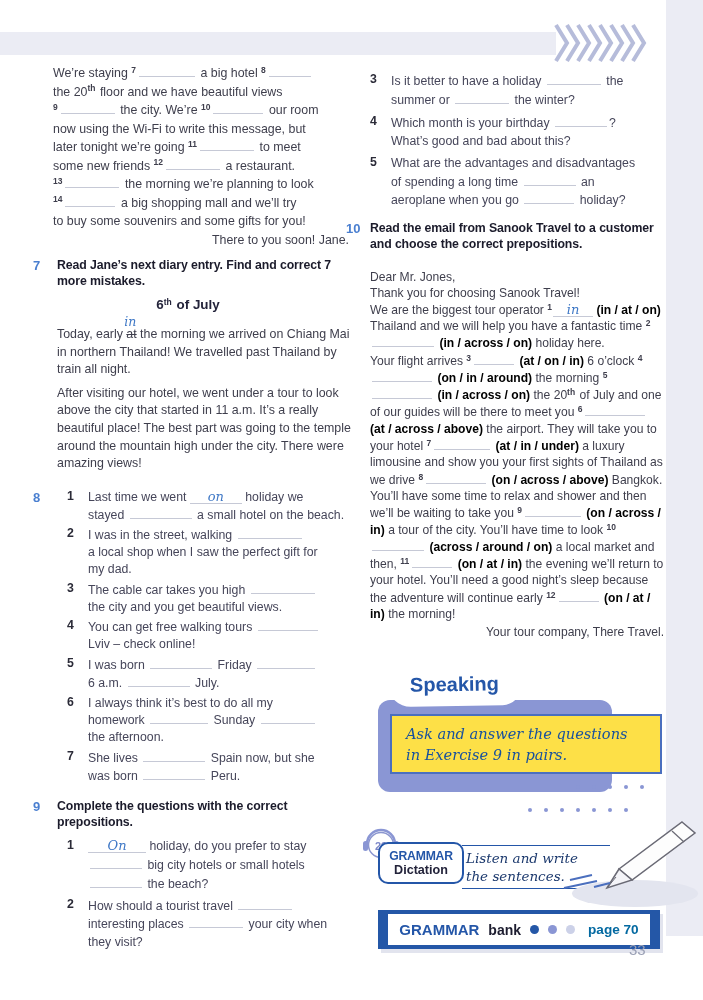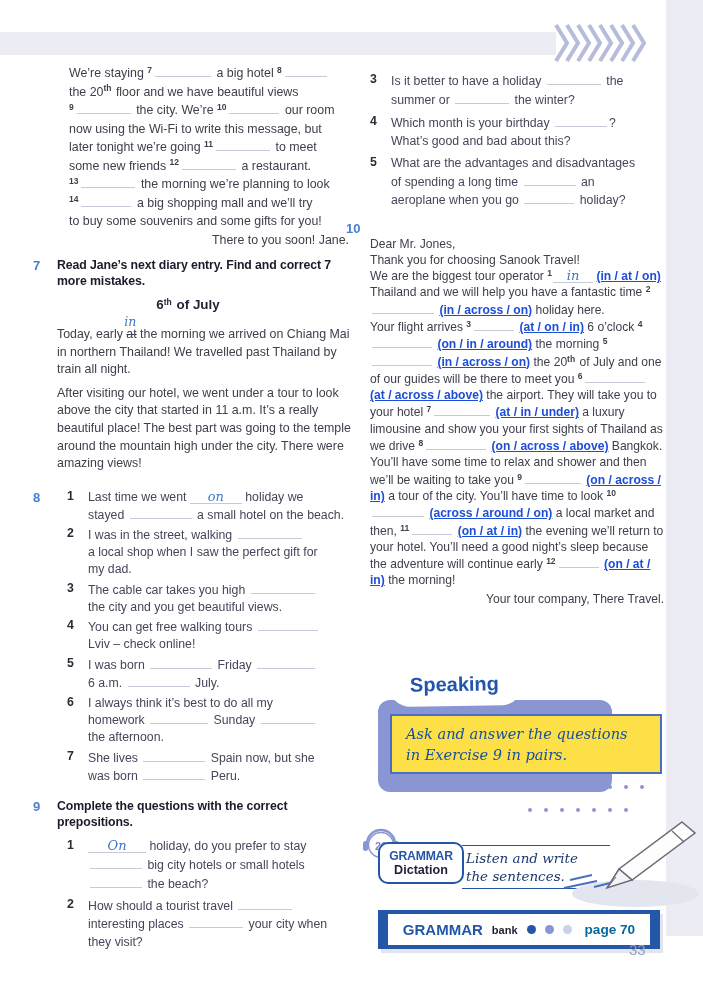--- a/index.html
+++ b/index.html
@@ -10,21 +10,21 @@
   .top-band{position:absolute;left:0;top:32px;width:556px;height:23px;background:var(--band-lavender,#ebecf4);}
   .chevrons{position:absolute;left:554px;top:21px;width:100px;height:44px;}
   .right-strip{position:absolute;left:666px;top:0;width:37px;height:936px;background:var(--band-lavender,#ebecf4);}
 
   
   .col-left{position:absolute;left:33px;top:64px;width:322px;}
   .col-right{position:absolute;left:346px;top:70px;width:318px;}
 
   .body-txt{font-size:12.4px;color:var(--text-dark,#3e3e4c);line-height:18.5px;}
   .signoff{font-size:12.4px;color:var(--text-dark,#3e3e4c);text-align:right;margin:2px 6px 0 0;}
-  .msg{margin-left:36px;}
+  .msg{margin-left:20px;}
 
   .exercise{display:flex;margin-top:10px;}
   .ex-num{width:17px;min-width:17px;margin-right:7px;color:var(--number-blue,#4a7fd0);font-weight:bold;font-size:13px;padding-top:1px;}
   .col-right .ex-num{width:22px;min-width:22px;margin-right:2px;}
   .ex-body{flex:1;min-width:0;}
   .ex-title{font-weight:bold;font-size:12.3px;letter-spacing:-0.1px;color:var(--title-dark,#1b1b2b);line-height:16.8px;margin-bottom:7px;}
 
   .diary-heading{text-align:center;padding-right:36px;font-weight:bold;font-size:13.4px;color:#23233a;margin:4px 0 14px;}
   .diary-p{line-height:17.6px;margin-bottom:6px;}
 
@@ -33,21 +33,21 @@
   .item-num{width:13px;min-width:13px;margin-right:8px;font-weight:bold;color:#2b2b38;font-size:12.3px;}
   .item-txt{flex:1;font-size:12.3px;color:#46465a;line-height:16.8px;}
   .ex9r-items{margin-left:24px;margin-top:2px;}
   .ex9r-items .item{margin-bottom:5px;}
   .ex9r-items .item-txt{line-height:17.5px;}
   .col-left .ex9-items .item-txt{line-height:17.8px;}
 
   .blank{display:inline-block;width:56px;height:12px;border-bottom:1px solid var(--blank-line,#c6c9d6);margin:0 2px;}
   .ans{display:inline-block;min-width:40px;text-align:center;border-bottom:1px solid var(--blank-line,#c6c9d6);color:var(--handwriting-blue,#3f78c6);font-style:italic;font-family:"DejaVu Serif",serif;font-size:13px;line-height:13px;padding:0 3px;}
   sup.sup{font-size:8.5px;font-weight:bold;position:relative;top:1px;vertical-align:super;line-height:0;margin-right:1px;}
-  .opt{font-weight:bold;color:#1d4ed8;text-decoration:underline;}
+  .opt{font-weight:bold;color:#000000;}
   .corr{position:relative;display:inline-block;}
   .corr .strike{text-decoration:line-through;}
   .corr .corr-above{position:absolute;left:-2px;top:-13px;color:var(--handwriting-blue,#3f78c6);font-style:italic;font-family:"DejaVu Serif",serif;font-size:12.5px;}
 
   .email-txt{font-size:12.1px;color:#3e3e4c;line-height:16.3px;margin-top:16px;}
   .email-signoff{font-size:12.1px;color:#3e3e4c;text-align:right;margin-top:3px;}
 
   
   .speaking{position:absolute;left:378px;top:672px;width:290px;height:152px;}
   .spk-block{position:absolute;left:0;top:28px;width:234px;height:92px;background:var(--periwinkle,#8a96d4);border-radius:12px;}
@@ -69,21 +69,21 @@
   .dict-line{position:absolute;height:0;border-top:1.4px solid var(--accent-blue,#2456a8);}
   .dict-line.t{left:102px;top:23px;width:148px;}
   .dict-line.b{left:102px;top:66px;width:126px;}
   .dict-prompt{position:absolute;left:106px;top:27px;font-family:"DejaVu Serif",serif;font-style:italic;font-size:13.5px;color:#1d3a6e;line-height:18px;}
   .pen-blob{position:absolute;left:212px;top:58px;width:126px;height:27px;background:#e3e5ef;border-radius:50%;}
   .pen-svg{position:absolute;left:196px;top:-6px;width:150px;height:88px;}
 
   
   .grammar-bank{position:absolute;left:378px;top:910px;width:282px;height:39px;box-sizing:border-box;border:4px solid var(--bank-border,#2457a7);border-left-width:10px;border-right-width:10px;background:#fff;display:flex;align-items:center;justify-content:center;gap:9px;box-shadow:3px 4px 0 #e2e4ee;}
   .grammar-bank .g{font-size:15px;font-weight:bold;color:var(--accent-blue,#2456a8);}
-  .grammar-bank .b{font-size:11px;font-weight:bold;color:#1d1d30;}
+  .grammar-bank .b{font-size:14px;font-weight:bold;color:#1d1d30;}
   .grammar-bank .p{font-size:13.6px;font-weight:bold;color:#0369a1;margin-left:4px;}
   .bdot{width:9px;height:9px;border-radius:50%;}
   .bdot.d1{background:var(--bank-border,#2457a7);}
   .bdot.d2{background:var(--dot2,#8a96d4);}
   .bdot.d3{background:var(--dot3,#ccd1e8);}
 
   .page-num{position:absolute;left:629px;top:941px;font-size:15px;color:var(--page-num-gray,#9aa0b5);}
 </style>
 </head>
 <body>
@@ -201,20 +201,21 @@
 
         <div class="item">
           <span class="item-num">5</span>
           <span class="item-txt">What are the advantages and disadvantages<br>of spending a long time <span class="blank" style="width: 52px;"></span> an<br>aeroplane when you go <span class="blank" style="width: 50px;"></span> holiday?</span>
         </div>
       </div>
 
     <div class="exercise">
       <div class="ex-num">10</div>
       <div class="ex-body">
+        <div class="ex-title">Read the email from Sanook Travel to a customer and choose the correct prepositions.</div>
         <div class="email-txt">Dear Mr. Jones,<br>Thank you for choosing Sanook Travel!<br>We are the biggest tour operator <sup class="sup">1</sup><span class="ans" style="min-width: 34px;">in</span> <span class="opt">(in / at / on)</span> Thailand and we will help you have a fantastic time <sup class="sup">2</sup><span class="blank" style="width: 62px;"></span> <span class="opt">(in / across / on)</span> holiday here.<br>Your flight arrives <sup class="sup">3</sup><span class="blank" style="width: 40px;"></span> <span class="opt">(at / on / in)</span> 6 o’clock <sup class="sup">4</sup><span class="blank" style="width: 60px;"></span> <span class="opt">(on / in / around)</span> the morning <sup class="sup">5</sup><span class="blank" style="width: 60px;"></span> <span class="opt">(in / across / on)</span> the 20<sup class="sup">th</sup> of July and one of our guides will be there to meet you <sup class="sup">6</sup><span class="blank" style="width: 60px;"></span> <span class="opt">(at / across / above)</span> the airport. They will take you to your hotel <sup class="sup">7</sup><span class="blank" style="width: 56px;"></span> <span class="opt">(at / in / under)</span> a luxury limousine and show you your first sights of Thailand as we drive <sup class="sup">8</sup><span class="blank" style="width: 60px;"></span> <span class="opt">(on / across / above)</span> Bangkok. You’ll have some time to relax and shower and then we’ll be waiting to take you <sup class="sup">9</sup><span class="blank" style="width: 56px;"></span> <span class="opt">(on / across / in)</span> a tour of the city. You’ll have time to look <sup class="sup">10</sup><span class="blank" style="width: 52px;"></span> <span class="opt">(across / around / on)</span> a local market and then, <sup class="sup">11</sup><span class="blank" style="width: 40px;"></span> <span class="opt">(on / at / in)</span> the evening we’ll return to your hotel. You’ll need a good night’s sleep because the adventure will continue early <sup class="sup">12</sup><span class="blank" style="width: 40px;"></span> <span class="opt">(on / at / in)</span> the morning!</div>
         <div class="email-signoff">Your tour company, There Travel.</div>
       </div>
     </div>
   </div>
 
   <div class="speaking">
     <div class="spk-block"></div>
     <div class="spk-blob">
       <span>Speaking</span>

